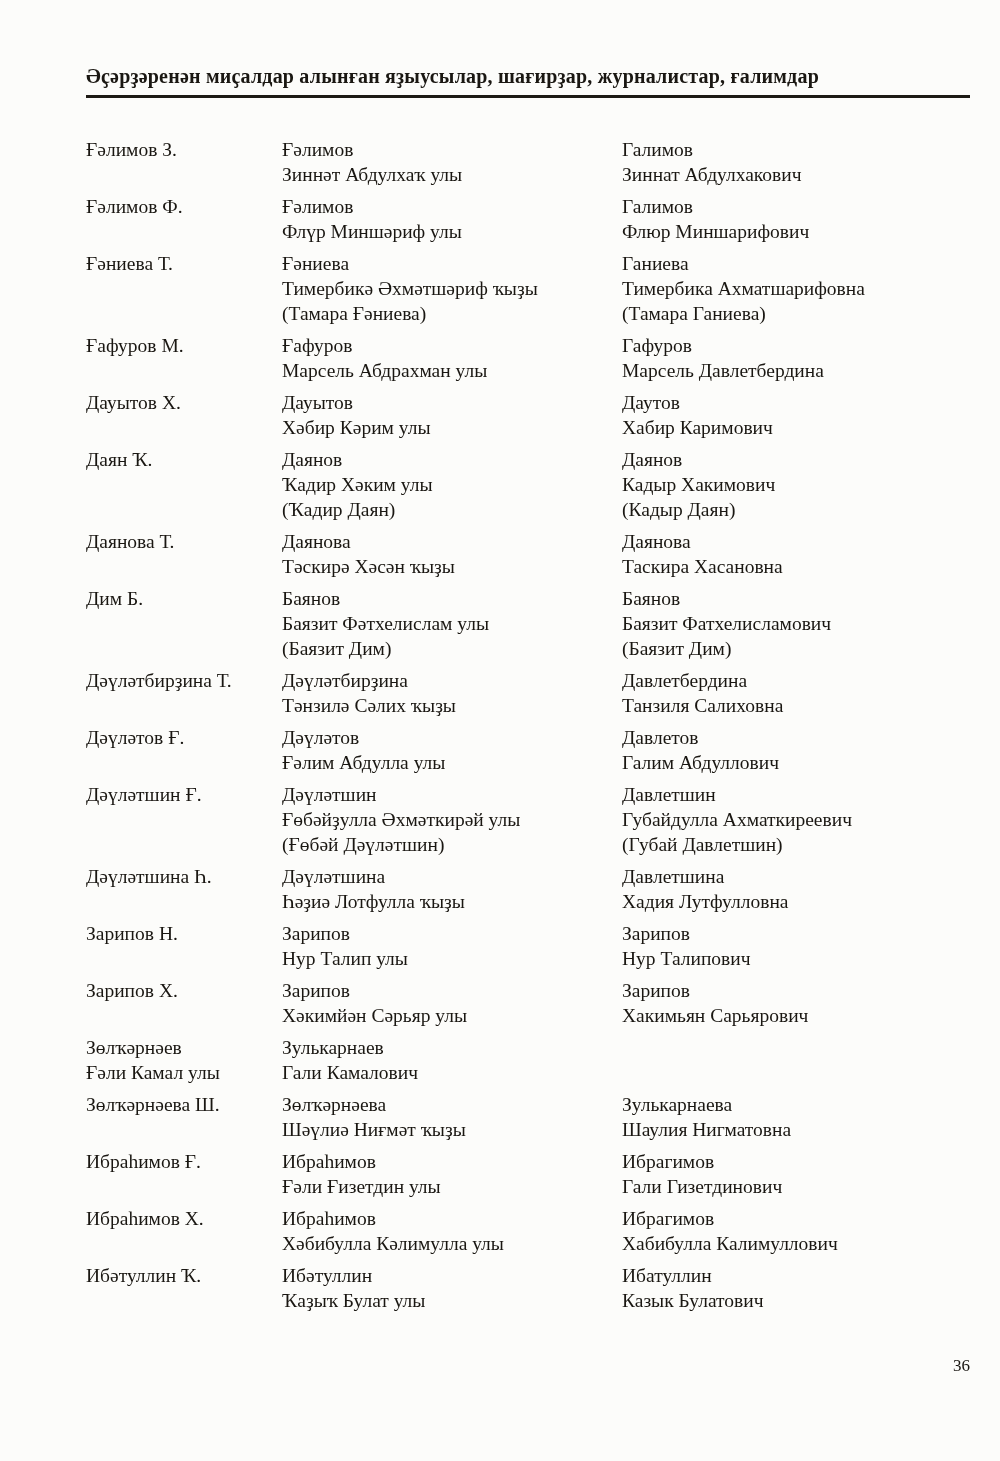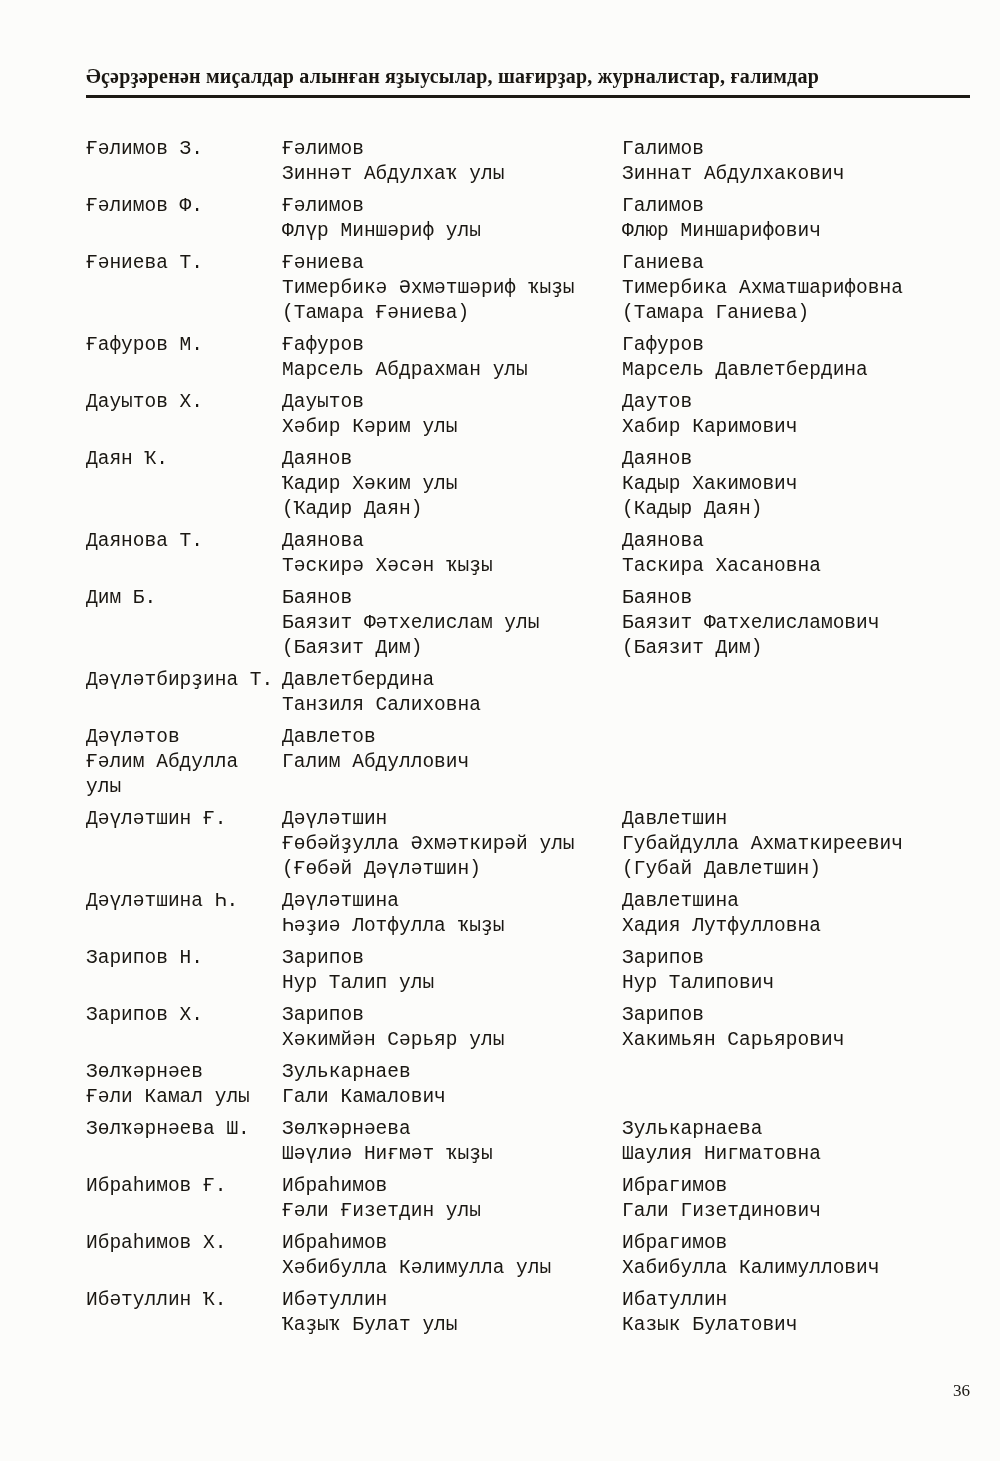--- a/index.html
+++ b/index.html
@@ -35,21 +35,20 @@
   .names-table {
     margin-top: 39px;
     width: 884px;
     display: flex;
     flex-direction: column;
     gap: 7px;
   }
   .row {
     display: grid;
     grid-template-columns: 196px 340px 1fr;
-    font-family: Liberation Mono, monospace;
   }
   .cell {
     font-size: 19.5px;
     line-height: 25px;
     white-space: pre-line;
   }
   .page-number {
     margin-top: 40px;
     width: 884px;
     text-align: right;
@@ -122,24 +121,27 @@
         <div class="cell abbr">Дим Б.</div>
         <div class="cell bashkir">Баянов
 Баязит Фәтхелислам улы
 (Баязит Дим)</div>
         <div class="cell russian">Баянов
 Баязит Фатхелисламович
 (Баязит Дим)</div>
       </div>
       <div class="row">
         <div class="cell abbr">Дәүләтбирҙина Т.</div>
+        <div class="cell bashkir">Дәүләтбирҙина
+Тәнзилә Сәлих ҡыҙы</div>
         <div class="cell russian">Давлетбердина
 Танзиля Салиховна</div>
       </div>
       <div class="row">
+        <div class="cell abbr">Дәүләтов Ғ.</div>
         <div class="cell bashkir">Дәүләтов
 Ғәлим Абдулла улы</div>
         <div class="cell russian">Давлетов
 Галим Абдуллович</div>
       </div>
       <div class="row">
         <div class="cell abbr">Дәүләтшин Ғ.</div>
         <div class="cell bashkir">Дәүләтшин
 Ғөбәйҙулла Әхмәткирәй улы
 (Ғөбәй Дәүләтшин)</div>

